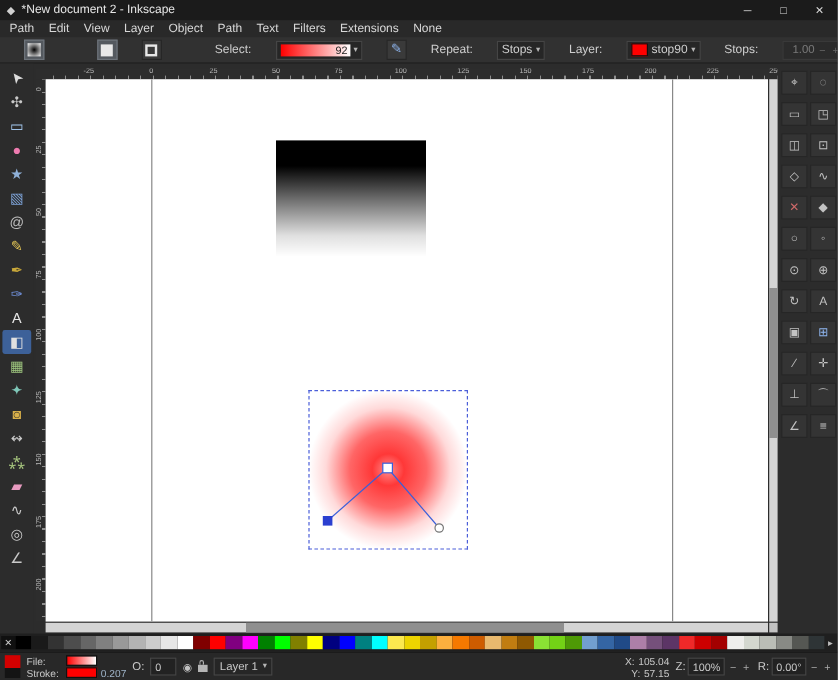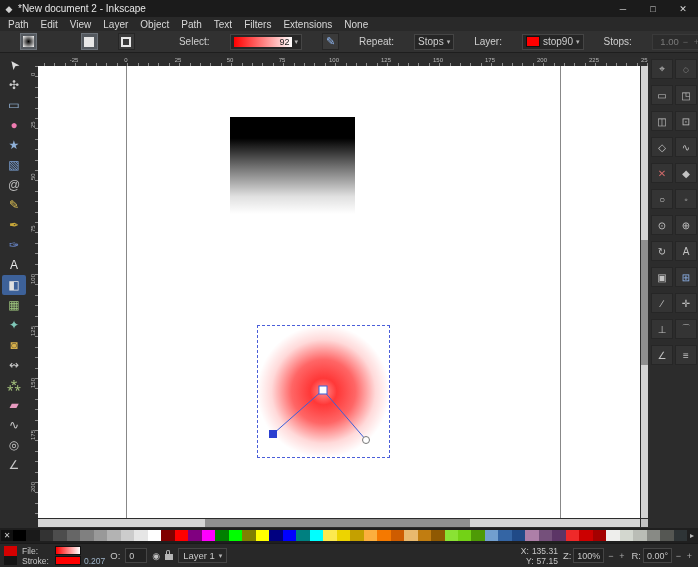--- a/index.html
+++ b/index.html
@@ -460,21 +460,21 @@
     <span class="eye-glyph">◉</span>
     <span class="lock-icon"></span>
     <span class="layer-dd">
       <span>Layer 1</span>
       <span class="caret">▾</span>
     </span>
     <span class="status-msg"></span>
     <div class="coords">
       <div class="row">
         <span>X:</span>
-        <span>135.31</span>
+        <span>105.04</span>
       </div>
       <div class="row">
         <span>Y:</span>
         <span>57.15</span>
       </div>
     </div>
     <div class="zr-block">
       <span>Z:</span>
       <span class="mini-field">100%</span>
       <span class="spin-btn">−</span>

